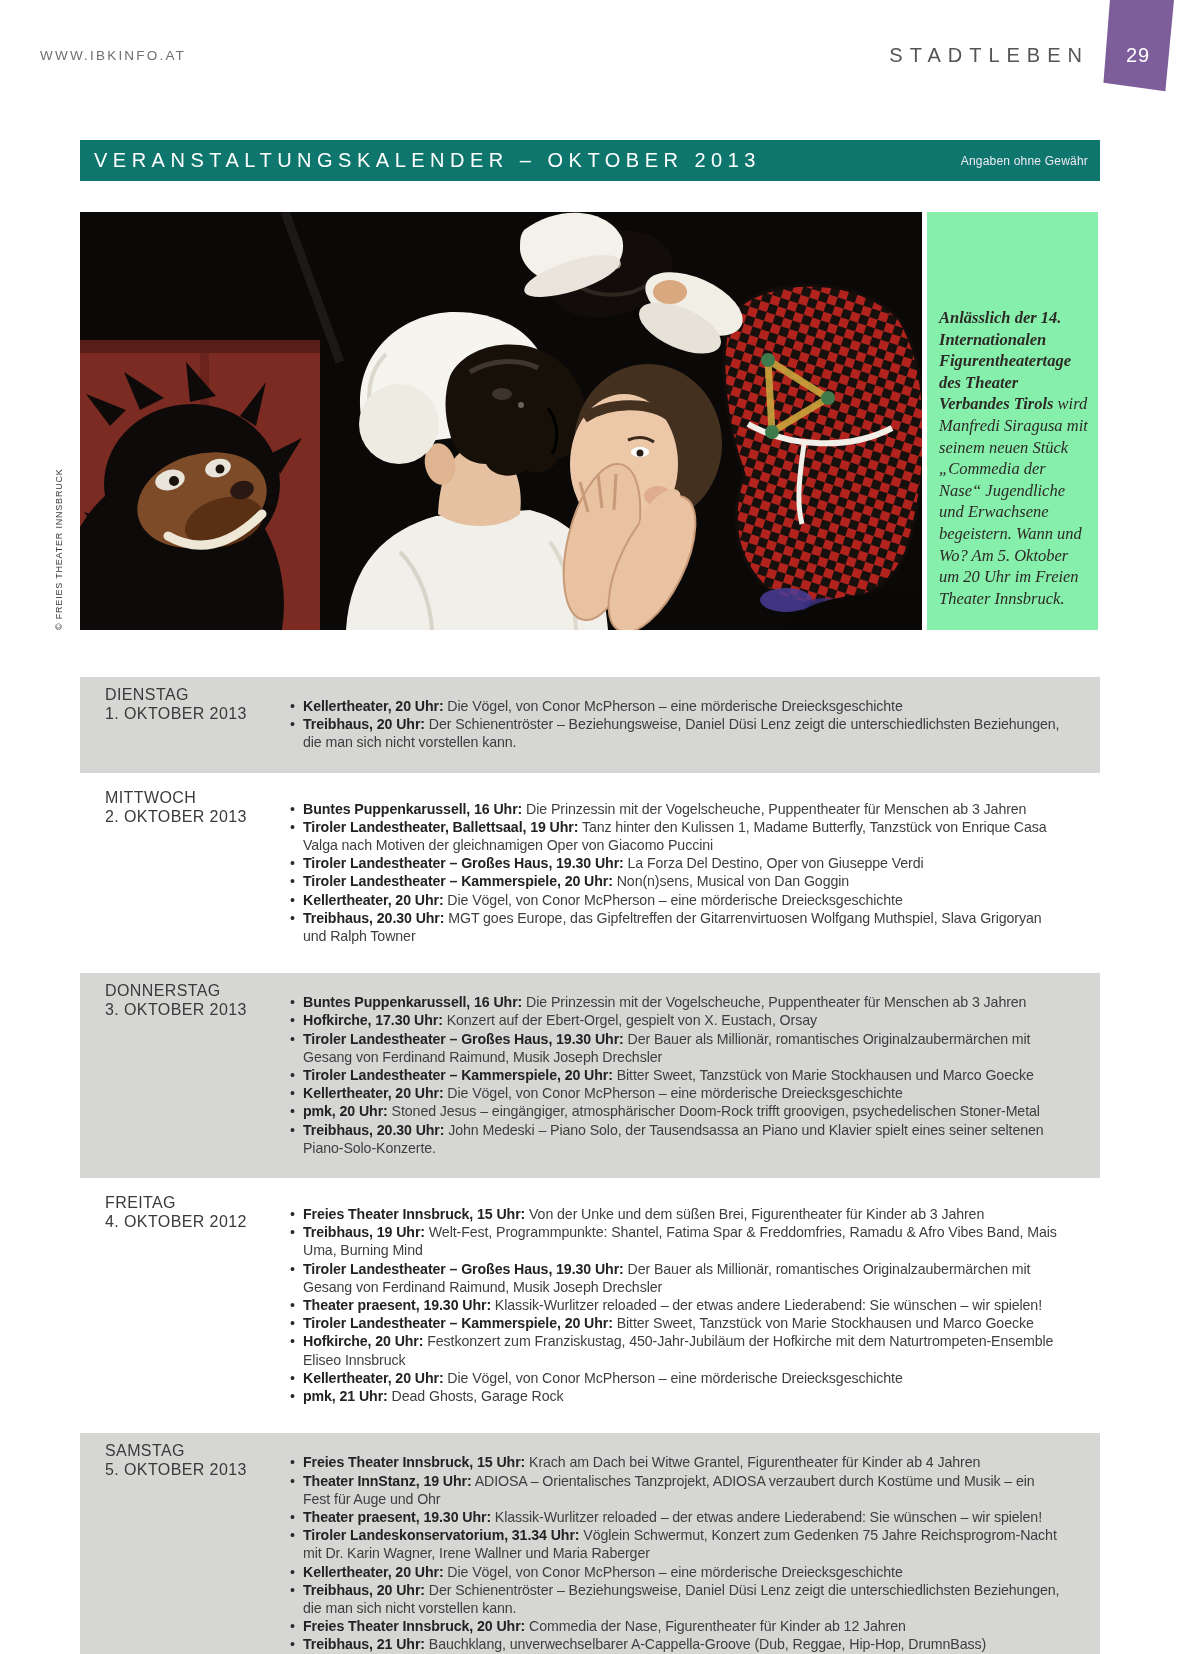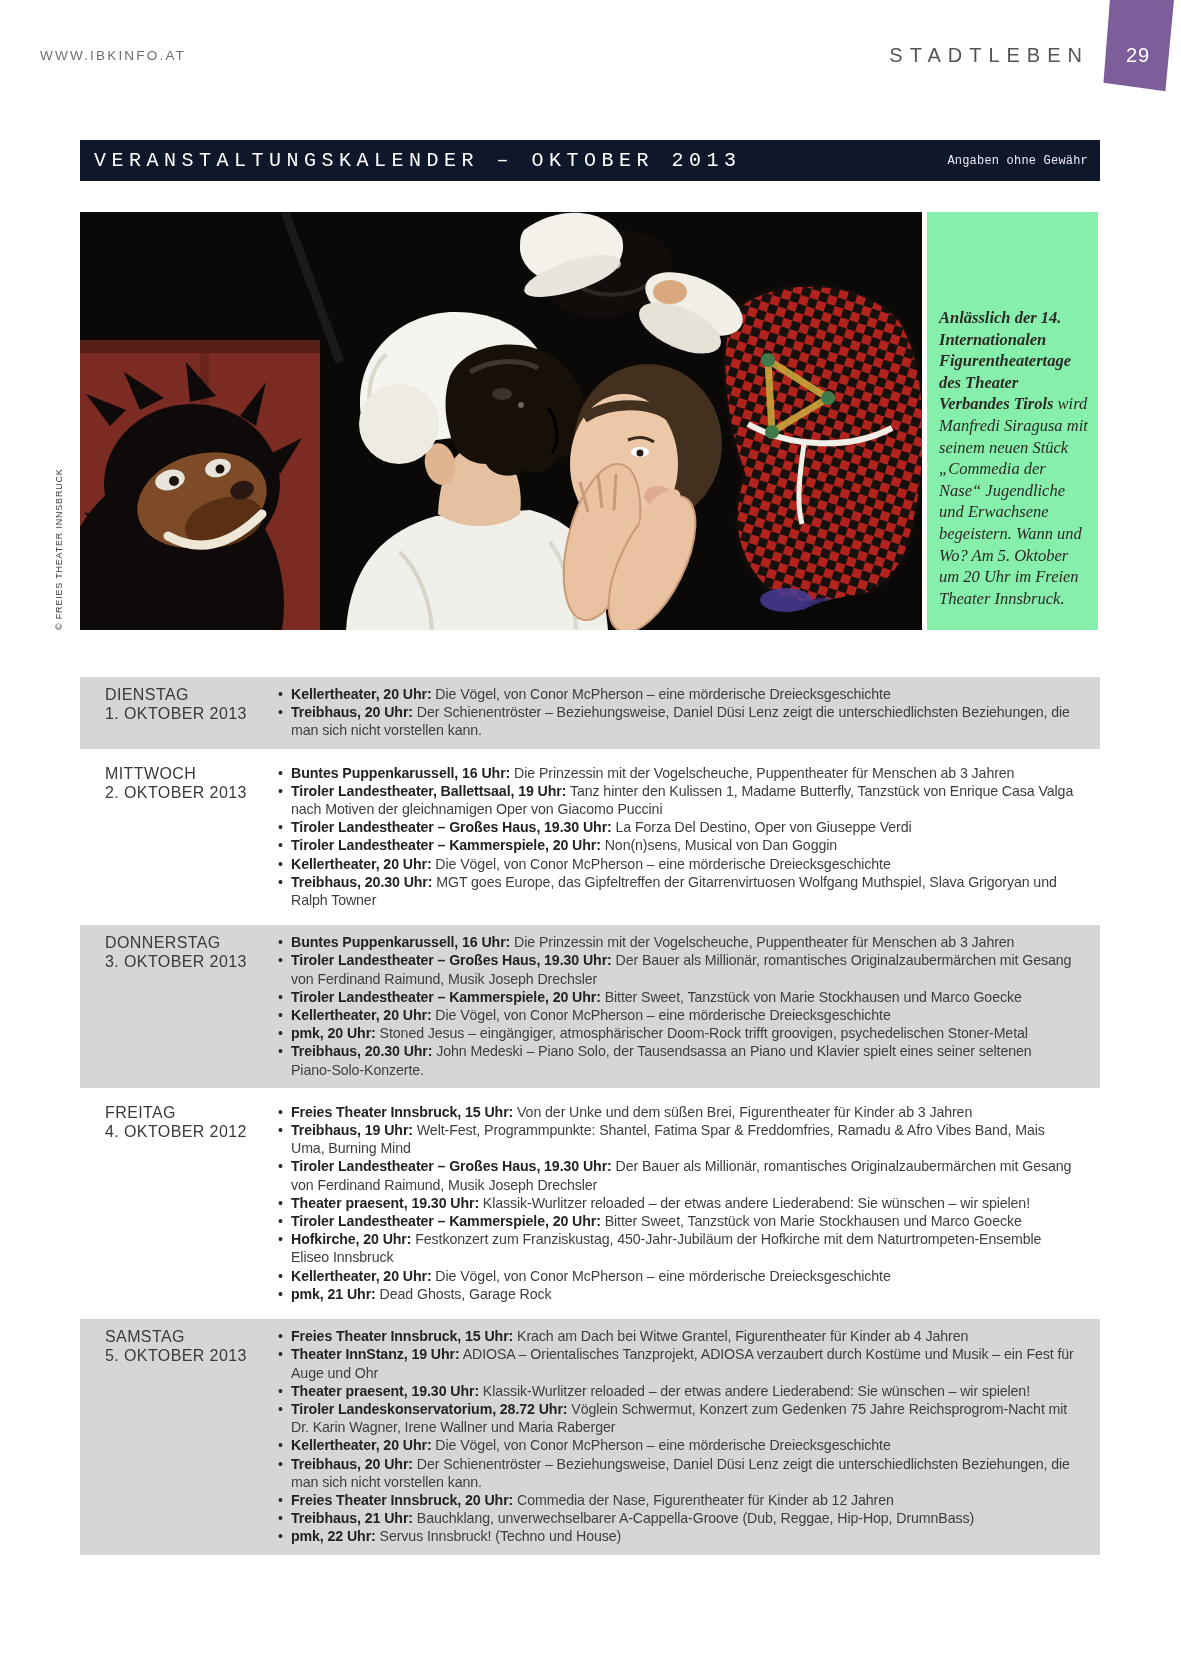--- a/index.html
+++ b/index.html
@@ -7,43 +7,43 @@
         font-family:"Liberation Sans",sans-serif;color:#3e3e3e;}
 
   
   .site-url{position:absolute;left:40px;top:48px;font-size:13.5px;letter-spacing:2.2px;color:#6f6f6f;}
   .section-label{position:absolute;right:92px;top:44px;font-size:20px;letter-spacing:7px;color:#545456;margin-left:24px;}
   .page-tab{position:absolute;left:1102px;top:0;width:72px;height:94px;background:#7d5e9b;
             clip-path:polygon(11% 0,100% 0,88% 97%,2% 88%);}
   .page-tab .num{position:absolute;left:0;right:0;top:44px;text-align:center;color:#fff;font-size:20px;letter-spacing:1px;}
 
   
-  .banner{position:absolute;left:80px;top:140px;width:1020px;height:41px;background:#0f172a;
-          display:flex;align-items:center;justify-content:space-between;font-family:Liberation Mono, monospace;}
+  .banner{position:absolute;left:80px;top:140px;width:1020px;height:41px;background:#0f766e;
+          display:flex;align-items:center;justify-content:space-between;}
   .banner .title{color:#fff;font-size:20px;letter-spacing:5.5px;padding-left:14px;font-weight:normal;}
   .banner .disclaimer{color:#f0eaf6;font-size:12px;padding-right:12px;letter-spacing:.2px;}
 
   
   .photo-wrap{position:absolute;left:80px;top:212px;width:842px;height:418px;}
   .photo-wrap svg{display:block;width:842px;height:418px;}
   .photo-credit{position:absolute;left:-16px;bottom:0;transform-origin:0 100%;transform:rotate(-90deg);
                 font-size:9px;letter-spacing:.8px;color:#3c3c3c;white-space:nowrap;}
   .side-note{position:absolute;left:927px;top:212px;width:171px;height:418px;background:#86efac;box-sizing:border-box;
              padding:95px 7px 0 12px;font-family:"Liberation Serif","DejaVu Serif",serif;font-style:italic;
              font-size:16.5px;line-height:21.6px;color:#2d2a26;}
   .side-note b{font-weight:bold;}
 
   
   .calendar{position:absolute;left:80px;top:677px;width:1020px;}
   .cal-block{display:grid;grid-template-columns:172px 1fr;box-sizing:border-box;
              padding:8px 26px 9px 25px;}
   .cal-block.shaded{background:#d6d6d4;}
   .cal-block + .cal-block{margin-top:7px;}
   .day-label{font-size:16px;letter-spacing:.4px;color:#3a3a3a;line-height:19px;}
-  ul.events{margin:0;padding:0;list-style:none;font-size:14.2px;line-height:18.2px;
+  ul.events{margin:12px;padding:0;list-style:none;font-size:14.2px;line-height:18.2px;
             letter-spacing:-0.1px;color:#3e3e3e;}
   ul.events li{position:relative;padding-left:14px;}
   ul.events li::before{content:"\2022";position:absolute;left:1px;color:#2b2b2b;}
   ul.events b{font-weight:bold;color:#232323;}
 </style>
 </head>
 <body>
 
 <div class="page">
 
@@ -181,20 +181,21 @@
         </ul>
     </div>
 
     <div class="cal-block shaded">
       <div class="day-label">
         <div>DONNERSTAG</div>
         <div>3. OKTOBER 2013</div>
       </div>
       <ul class="events">
           <li><b>Buntes Puppenkarussell, 16 Uhr:</b><span> Die Prinzessin mit der Vogelscheuche, Puppentheater für Menschen ab 3 Jahren</span></li>
+          <li><b>Hofkirche, 17.30 Uhr:</b><span> Konzert auf der Ebert-Orgel, gespielt von X. Eustach, Orsay</span></li>
           <li><b>Tiroler Landestheater – Großes Haus, 19.30 Uhr:</b><span> Der Bauer als Millionär, romantisches Originalzaubermärchen mit Gesang von Ferdinand Raimund, Musik Joseph Drechsler</span></li>
           <li><b>Tiroler Landestheater – Kammerspiele, 20 Uhr:</b><span> Bitter Sweet, Tanzstück von Marie Stockhausen und Marco Goecke</span></li>
           <li><b>Kellertheater, 20 Uhr:</b><span> Die Vögel, von Conor McPherson – eine mörderische Dreiecksgeschichte</span></li>
           <li><b>pmk, 20 Uhr:</b><span> Stoned Jesus – eingängiger, atmosphärischer Doom-Rock trifft groovigen, psychedelischen Stoner-Metal</span></li>
           <li><b>Treibhaus, 20.30 Uhr:</b><span> John Medeski – Piano Solo, der Tausendsassa an Piano und Klavier spielt eines seiner seltenen Piano-Solo-Konzerte.</span></li>
         </ul>
     </div>
 
     <div class="cal-block">
       <div class="day-label">
@@ -215,21 +216,21 @@
 
     <div class="cal-block shaded">
       <div class="day-label">
         <div>SAMSTAG</div>
         <div>5. OKTOBER 2013</div>
       </div>
       <ul class="events">
           <li><b>Freies Theater Innsbruck, 15 Uhr:</b><span> Krach am Dach bei Witwe Grantel, Figurentheater für Kinder ab 4 Jahren</span></li>
           <li><b>Theater InnStanz, 19 Uhr:</b><span> ADIOSA – Orientalisches Tanzprojekt, ADIOSA verzaubert durch Kostüme und Musik – ein Fest für Auge und Ohr</span></li>
           <li><b>Theater praesent, 19.30 Uhr:</b><span> Klassik-Wurlitzer reloaded – der etwas andere Liederabend: Sie wünschen – wir spielen!</span></li>
-          <li><b>Tiroler Landeskonservatorium, 28.72 Uhr:</b><span> Vöglein Schwermut, Konzert zum Gedenken 75 Jahre Reichsprogrom-Nacht mit Dr. Karin Wagner, Irene Wallner und Maria Raberger</span></li>
+          <li><b>Tiroler Landeskonservatorium, 31.34 Uhr:</b><span> Vöglein Schwermut, Konzert zum Gedenken 75 Jahre Reichsprogrom-Nacht mit Dr. Karin Wagner, Irene Wallner und Maria Raberger</span></li>
           <li><b>Kellertheater, 20 Uhr:</b><span> Die Vögel, von Conor McPherson – eine mörderische Dreiecksgeschichte</span></li>
           <li><b>Treibhaus, 20 Uhr:</b><span> Der Schienentröster – Beziehungsweise, Daniel Düsi Lenz zeigt die unterschiedlichsten Beziehungen, die man sich nicht vorstellen kann.</span></li>
           <li><b>Freies Theater Innsbruck, 20 Uhr:</b><span> Commedia der Nase, Figurentheater für Kinder ab 12 Jahren</span></li>
           <li><b>Treibhaus, 21 Uhr:</b><span> Bauchklang, unverwechselbarer A-Cappella-Groove (Dub, Reggae, Hip-Hop, DrumnBass)</span></li>
           <li><b>pmk, 22 Uhr:</b><span> Servus Innsbruck! (Techno und House)</span></li>
         </ul>
     </div>
 
   </div>
 </div>

